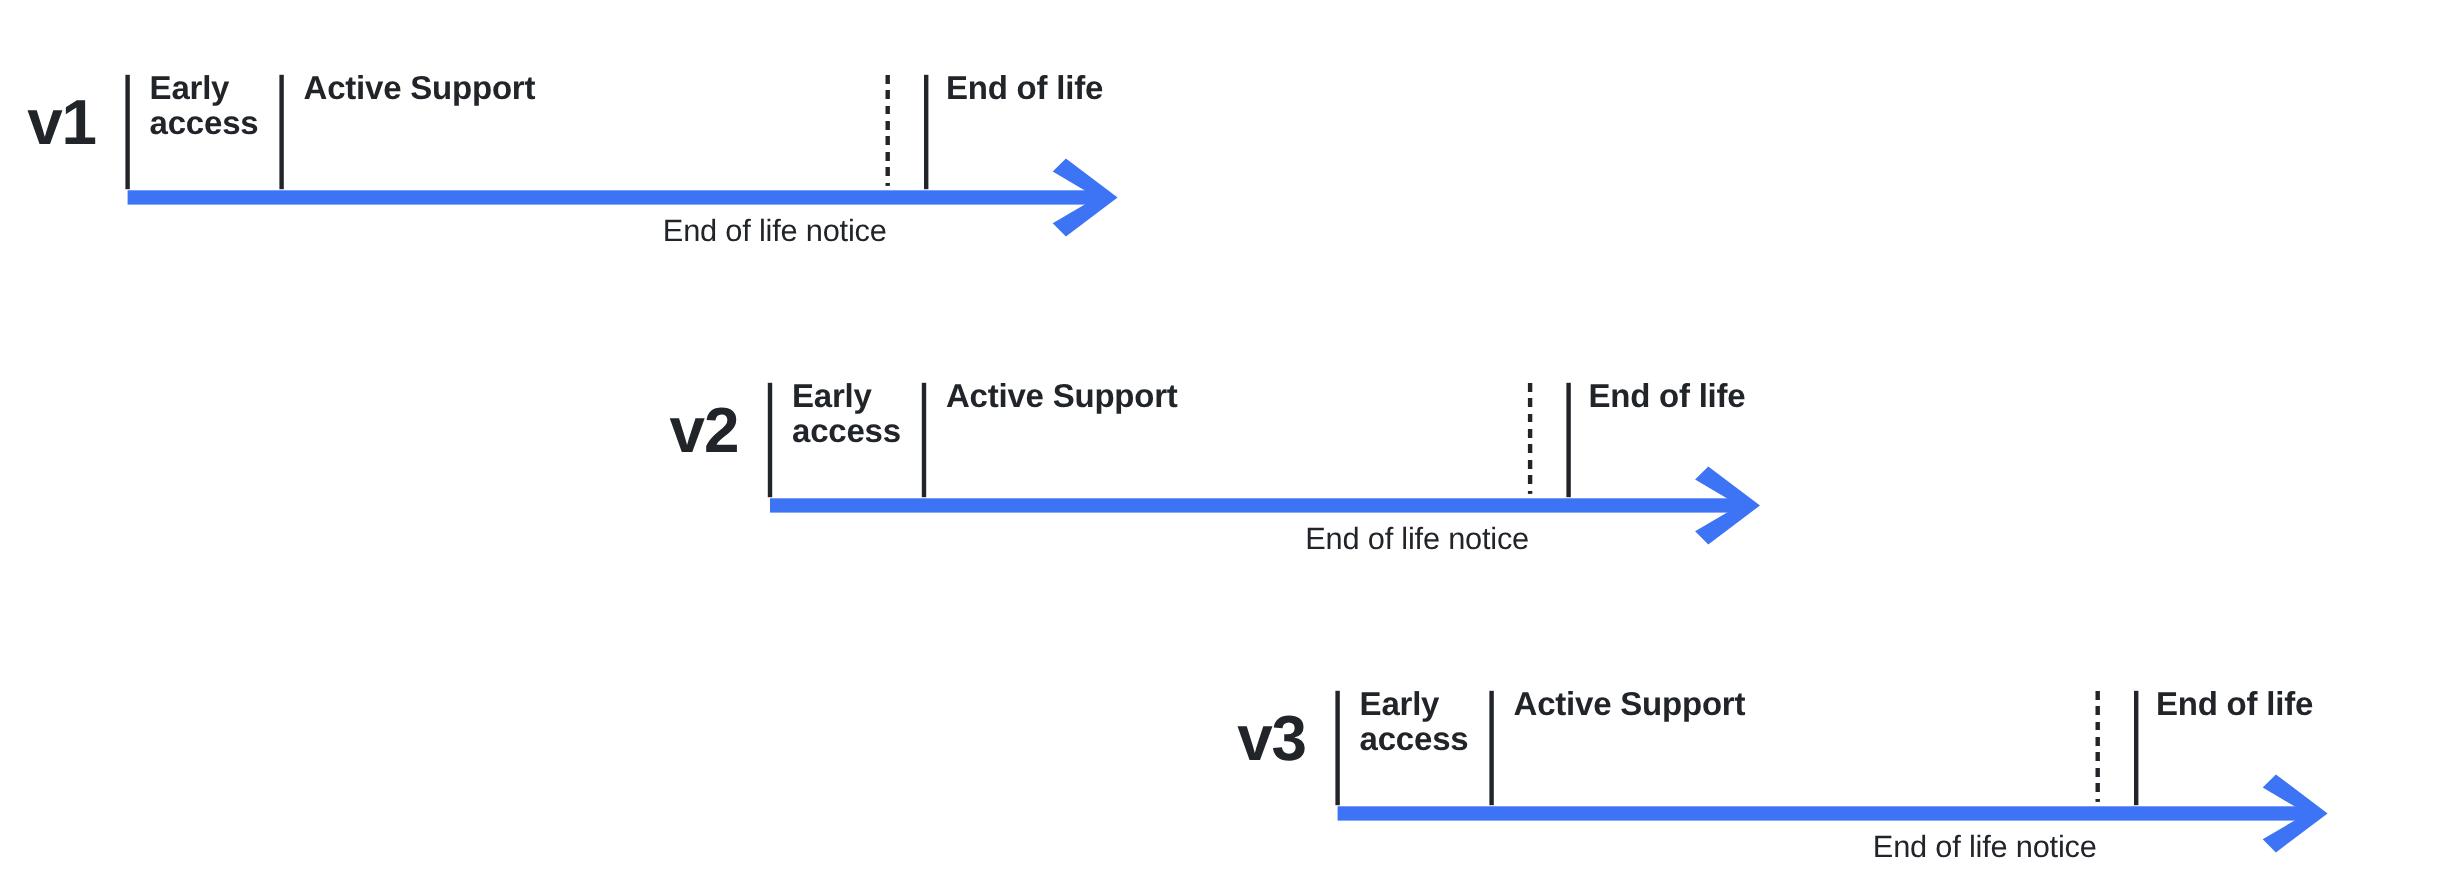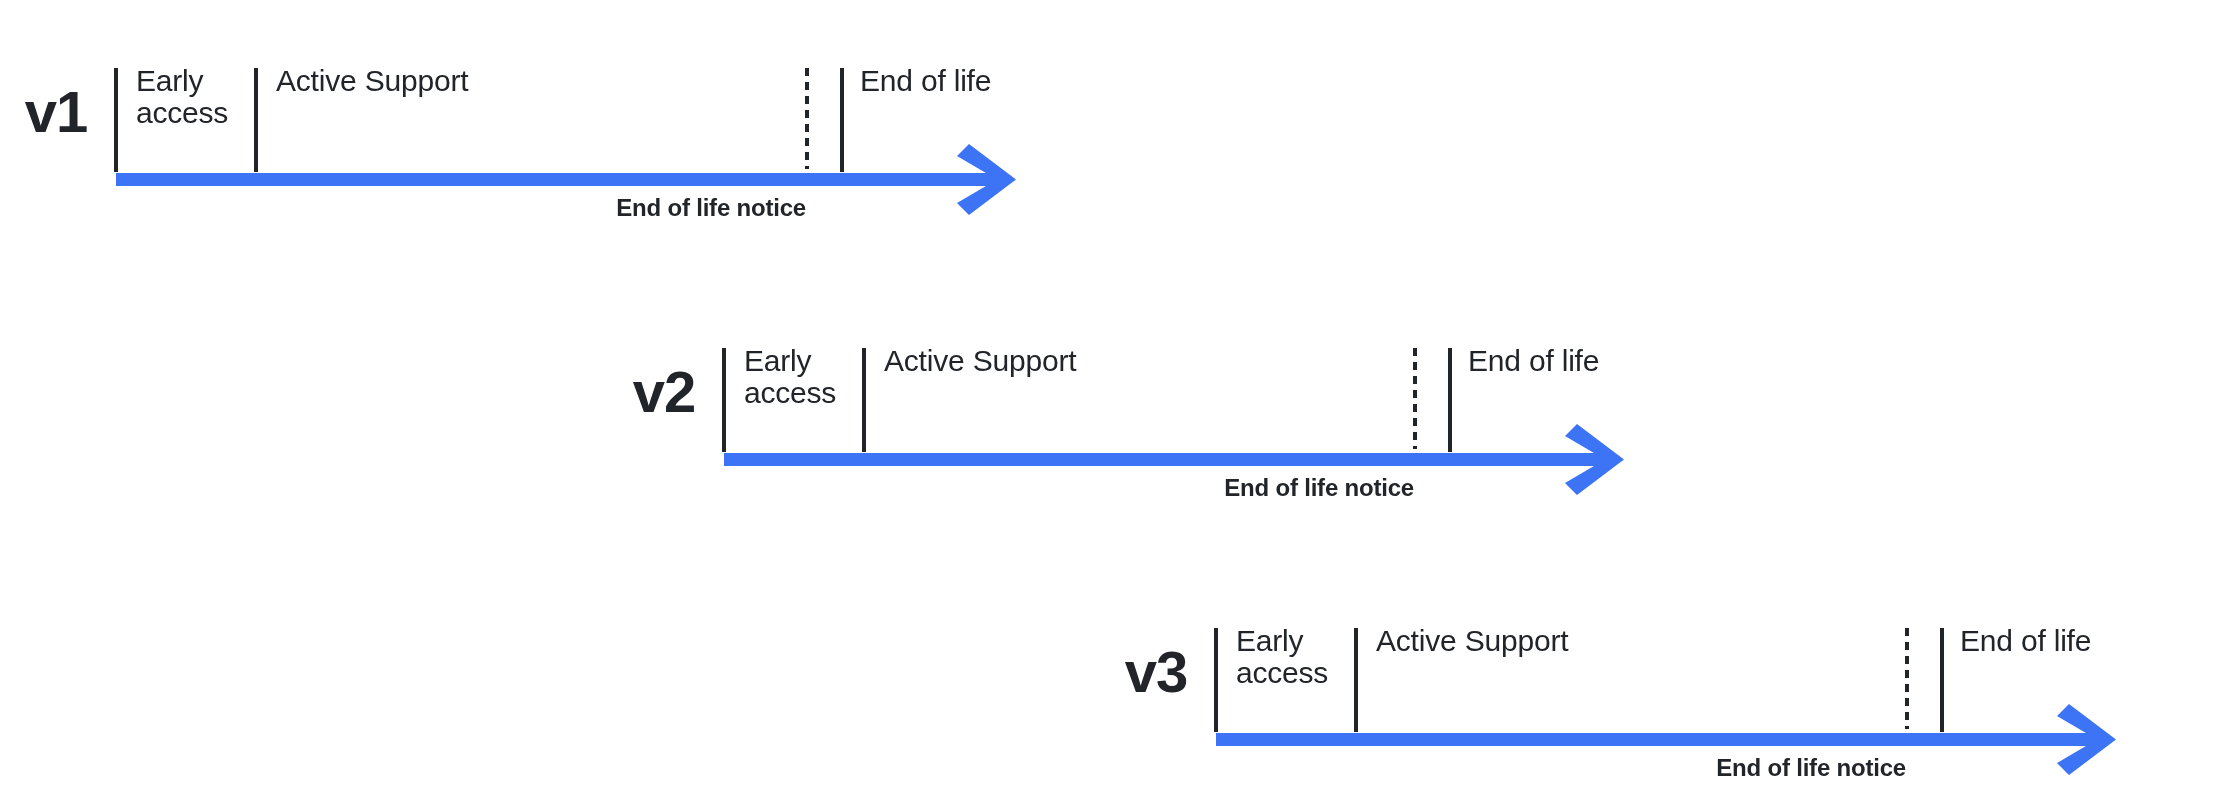--- a/index.html
+++ b/index.html
@@ -17,21 +17,21 @@
     font-family:"Liberation Sans", sans-serif;
     color:var(--ink);
     margin-top:20px;
   }
   .timeline{
     position:absolute;
     width:1060px;
     height:215px;
   }
   .tl-0{left:0;    top:0;}
-  .tl-1{left:608px;top:280px;}
+  .tl-1{left:584px;top:280px;}
   .tl-2{left:1100px;top:560px;}
 
   .version{
     position:absolute;
     left:6px; top:63px;
     width:100px;
     text-align:center;
     font-size:58px;
     font-weight:700;
     line-height:58px;
@@ -50,36 +50,36 @@
   .tick.t3{left:840px;}
   .tick.dashed{
     left:805px;
     height:101px;
     background:repeating-linear-gradient(180deg, var(--ink) 0 8px, transparent 8px 14px);
   }
   .phase{
     position:absolute;
     top:45px;
     font-size:30px;
-    font-weight:400;
+    font-weight:700;
     line-height:32px;
     letter-spacing:-0.2px;
     white-space:nowrap;
     color:var(--ink);
   }
   .phase.early{left:136px;width:125px;white-space:normal;}
   .phase.active{left:276px;}
   .phase.eol{left:860px;}
   .notice{
     position:absolute;
     left:0; top:174px;
     width:806px;
     text-align:right;
-    font-size:24px;
-    font-weight:700;
+    font-size:28px;
+    font-weight:400;
     letter-spacing:-0.2px;
     white-space:nowrap;
     color:var(--ink);
   }
   svg.arrow{
     position:absolute;
     left:0; top:0;
     width:1060px;
     height:215px;
     display:block;

